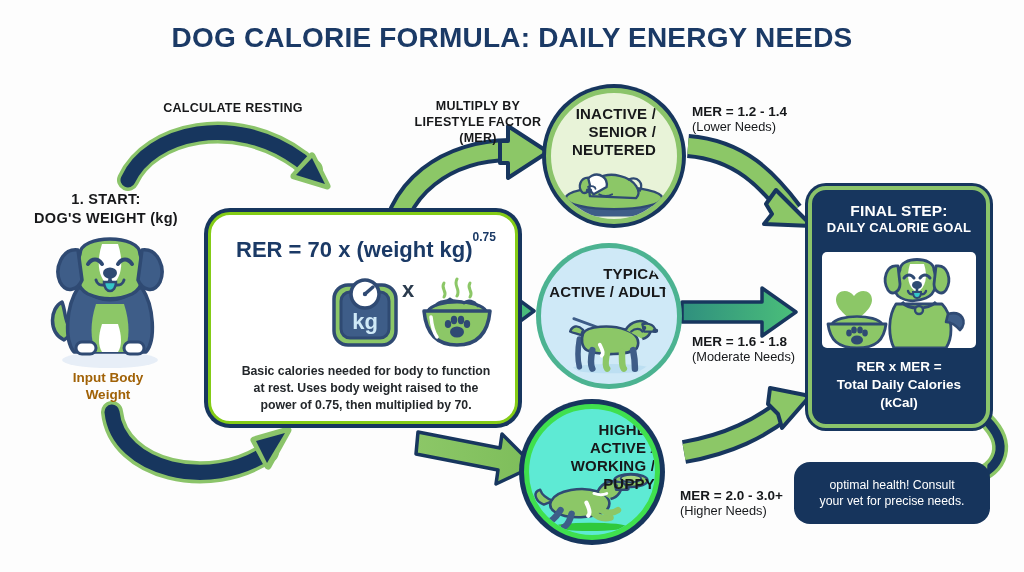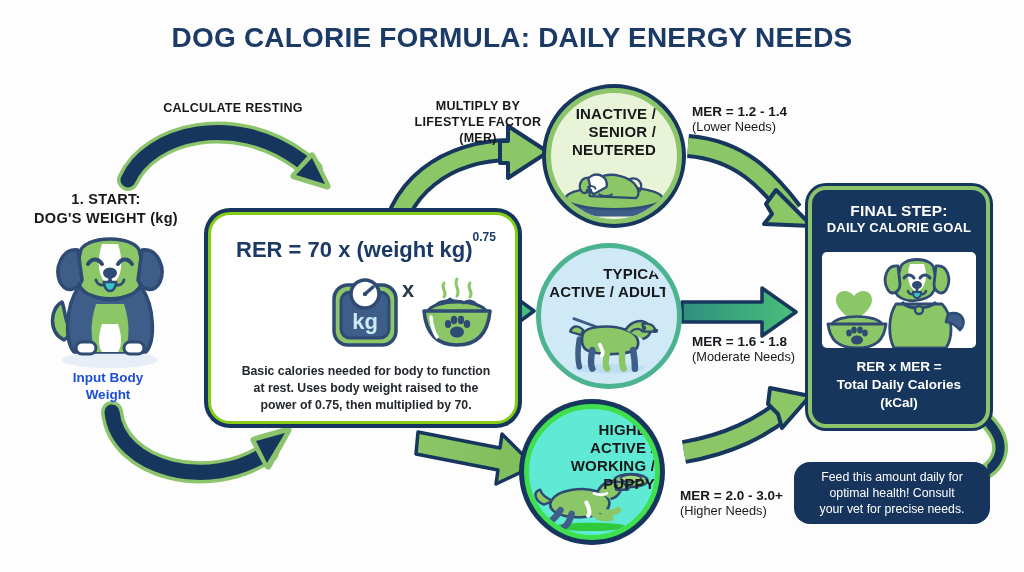--- a/index.html
+++ b/index.html
@@ -44,21 +44,21 @@
   #cap-mer { left: 392px; top: 98px; width: 172px; }
   #cap-start {
     left: 10px; top: 190px; width: 192px;
     font-size: 14.5px; line-height: 1.3;
   }
   #cap-input {
     left: 18px; top: 370px; width: 180px;
     text-align: center;
     font-size: 13.5px;
     font-weight: bold;
-    color: #1d4ed8;
+    color: #a16207;
     line-height: 1.25;
   }
 
   
   #formula-card {
     left: 208px; top: 212px; width: 310px; height: 212px;
     background: #ffffff;
     border: 3px solid #84cc16;
     border-radius: 22px;
     box-shadow: 0 0 0 4px #17365e;
@@ -479,19 +479,18 @@
 
     <div id="final-formula">
       <div>RER x MER =</div>
       <div>Total Daily Calories</div>
       <div>(kCal)</div>
     </div>
   </div>
 
   <div class="abs" id="callout">
     <div id="callout-text">
-      <div>Feed this amount daily for</div>
       <div>optimal health! Consult</div>
       <div>your vet for precise needs.</div>
     </div>
   </div>
 
 </div>
 
 </body></html>

